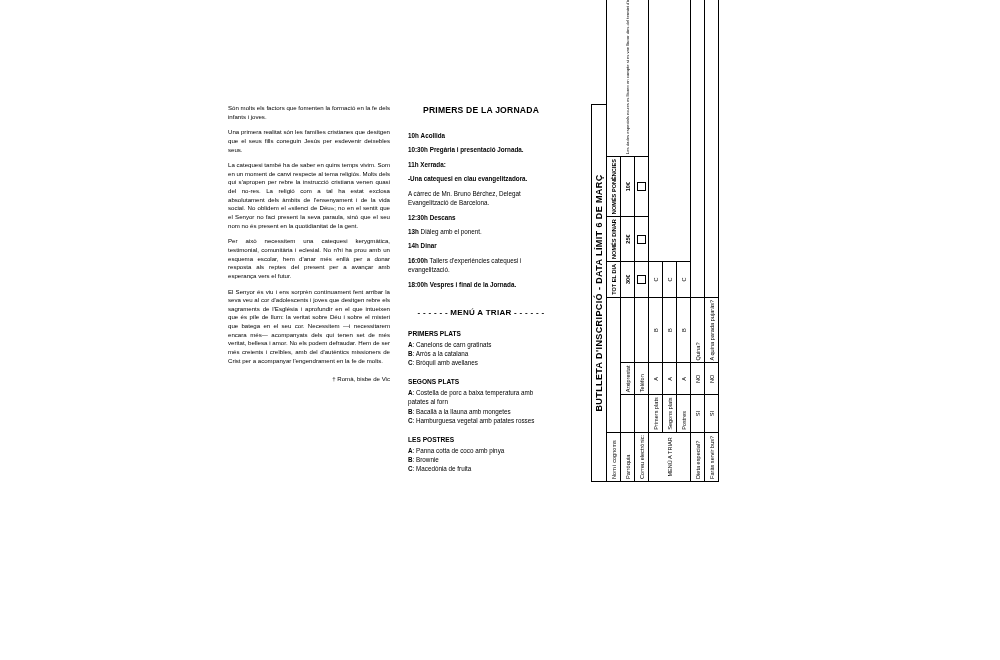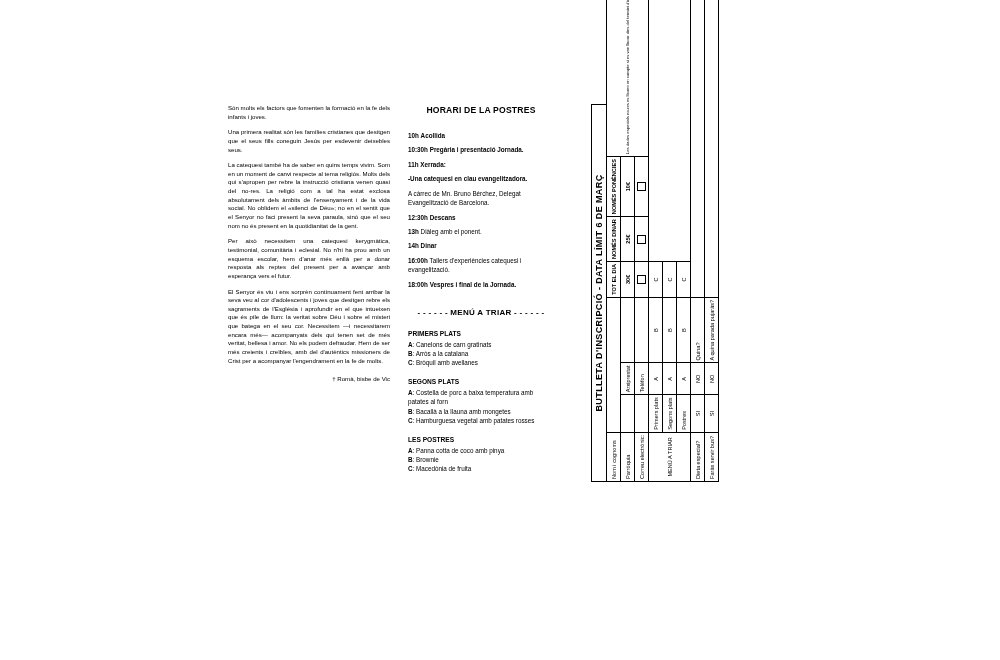--- a/index.html
+++ b/index.html
@@ -120,21 +120,21 @@
   <div class="col-left">
     <p>Són molts els factors que fomenten la formació en la fe dels infants i joves.</p>
     <p>Una primera realitat són les famílies cristianes que desitgen que el seus fills coneguin Jesús per esdevenir deixebles seus.</p>
     <p>La catequesi també ha de saber en quins temps vivim. Som en un moment de canvi respecte al tema religiós. Molts dels qui s'apropen per rebre la instrucció cristiana venen quasi del no-res. La religió com a tal ha estat exclosa absolutament dels àmbits de l'ensenyament i de la vida social. No oblidem el «silenci de Déu»; no en el sentit que el Senyor no faci present la seva paraula, sinó que el seu nom no és present en la quotidianitat de la gent.</p>
     <p>Per això necessitem una catequesi kerygmàtica, testimonial, comunitària i eclesial. No n'hi ha prou amb un esquema escolar, hem d'anar més enllà per a donar resposta als reptes del present per a avançar amb esperança vers el futur.</p>
     <p>El Senyor és viu i ens sorprèn contínuament fent arribar la seva veu al cor d'adolescents i joves que desitgen rebre els sagraments de l'Església i aprofundir en el que intueixen que és píle de llum: la veritat sobre Déu i sobre el misteri que batega en el seu cor. Necessitem —i necessitarem encara més— acompanyats dels qui tenen set de més veritat, bellesa i amor. No els podem defraudar. Hem de ser més creients i creïbles, amb del d'autèntics missioners de Crist per a acompanyar l'engendrament en la fe de molts.</p>
     <div class="signature">† Romà, bisbe de Vic</div>
   </div>
 
   <div class="col-mid">
-    <h1>HORARI DE LA POSTRES</h1>
+    <h1>PRIMERS DE LA JORNADA</h1>
 
     <div class="sched">
       <div class="row">
         <b>10h</b>
         <b>Acollida</b>
       </div>
       <div class="row">
         <b>10:30h</b>
         <b>Pregària i presentació Jornada.</b>
       </div>

